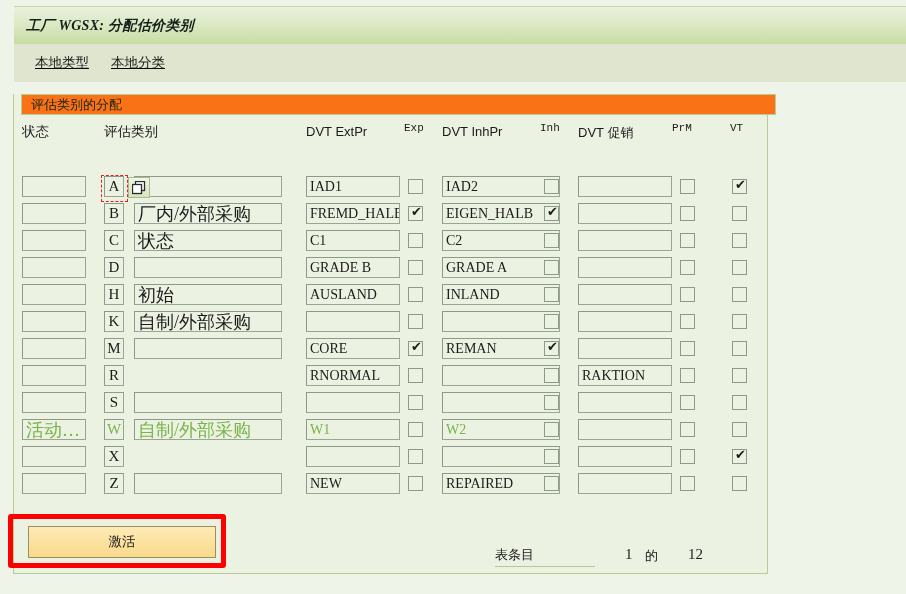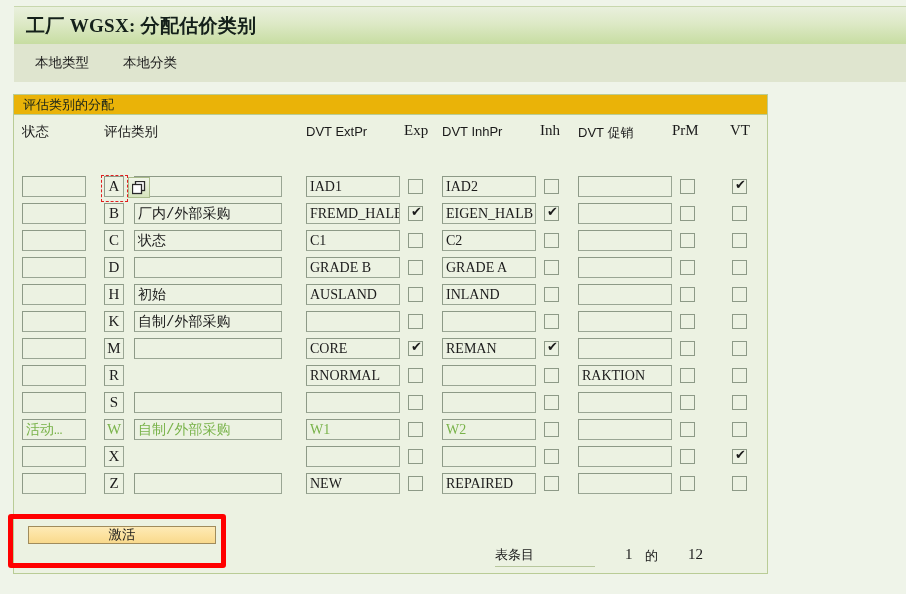--- a/index.html
+++ b/index.html
@@ -22,35 +22,37 @@
     width: 892px; height: 38px;
     background: linear-gradient(to bottom, #e9f0dd 0%, #dde9c6 45%, #c7dda2 100%);
     border-top: 1px solid #c8d7ad;
     box-sizing: border-box;
     display: flex; align-items: center;
   }
   .title-text {
     margin-left: 12px;
     font-family: "Liberation Serif", serif;
     font-weight: bold;
-    font-size: 19px;
+    font-style: italic;
+    font-size: 14px;
     color: #14201a;
     letter-spacing: .3px;
     white-space: nowrap;
   }
 
   
   .menubar {
     position: absolute;
     left: 14px; top: 44px;
     width: 892px; height: 38px;
     background: #dfe5cf;
     box-sizing: border-box;
     display: flex; align-items: center;
-    gap: 16px;
+    gap: 4px;
+    text-decoration: underline;
   }
   .menu-item {
     font-size: 13.5px;
     color: #1c1c1c;
     padding: 4px 9px;
     margin-left: 12px;
     white-space: nowrap;
     cursor: default;
   }
   .menu-item + .menu-item { margin-left: 0px; }
@@ -60,43 +62,43 @@
     position: absolute;
     left: 13px; top: 94px;
     width: 755px; height: 480px;
     border: 1px solid #b9cc96;
     border-top: none;
     box-sizing: border-box;
     background: #ecf2e2;
   }
   .groupbox-title {
     position: absolute;
-    left: 13px; top: 94px;
+    left: 21px; top: 94px;
     width: 755px; height: 21px;
     box-sizing: border-box;
-    background: #eab308;
+    background: #f97316;
     border: 1px solid #b9cc96;
     display: flex; align-items: center;
   }
   .groupbox-title span {
     font-size: 13px;
     color: #17231a;
     margin-left: 9px;
   }
 
   
   .colheaders {
     position: absolute;
     left: 0; top: 122px;
     width: 768px; height: 26px;
   }
   .colhdr {
     position: absolute;
-    font-family: Liberation Serif, serif;
-    font-size: 15px;
+    font-family: Liberation Mono, monospace;
+    font-size: 11px;
     color: #1a1a1a;
     white-space: nowrap;
     top: 0;
   }
   .colhdr.cn { font-family: "Liberation Sans", sans-serif; font-size: 13.5px; top: 1px; }
   .colhdr.mix { font-family: "Liberation Sans", sans-serif; font-size: 13px; top: 2px; }
 
   
   .rows { position: absolute; left: 0; top: 0; width: 768px; }
   .row {
@@ -116,30 +118,30 @@
     height: 21px;
     font-family: "Liberation Serif", serif;
     font-size: 14px;
     color: #1b1b1b;
     line-height: 19px;
     padding: 0 3px;
     white-space: nowrap;
     overflow: hidden;
   }
   .fld.cn {
-    font-family: Liberation Mono, monospace;
-    font-size: 14px;
+    font-family: Liberation Serif, serif;
+    font-size: 18px;
     line-height: 20px;
   }
   .fld.green { color: #79b34a; }
   .fld.status { width: 64px; left: 22px; }
   .fld.key    { width: 20px; left: 104px; text-align: center; padding: 0; font-size: 15px; }
   .fld.desc   { width: 148px; left: 134px; }
   .fld.extpr  { width: 94px; left: 306px; }
-  .fld.inhpr  { width: 94px; left: 442px; }
+  .fld.inhpr  { width: 118px; left: 442px; }
   .fld.promo  { width: 94px; left: 578px; }
 
   .cbx {
     position: absolute;
     box-sizing: border-box;
     width: 15px; height: 15px;
     background: #ecf2e2;
     border: 1px solid #8d9a87;
     top: 3px;
   }
@@ -172,21 +174,21 @@
     box-sizing: border-box;
     background: linear-gradient(to bottom, #f0f5e8, #d6e4bd);
     border: 1px solid #a9bb8c;
   }
   .dupbtn svg { position: absolute; left: 3px; top: 3px; }
 
   
   .btn {
     position: absolute;
     box-sizing: border-box;
-    height: 18px;
+    height: 32px;
     background: linear-gradient(to bottom, #fdeab6 0%, #fce2a0 50%, #f8d98c 100%);
     border: 1px solid #a08c5c;
     font-size: 13.5px;
     color: #1b1b1b;
     display: flex; align-items: center; justify-content: center;
     cursor: default;
   }
   .btn.activate   { left: 28px;  top: 526px; width: 188px; }
   .btn.deactivate { left: 226px; top: 526px; width: 198px; }
 

